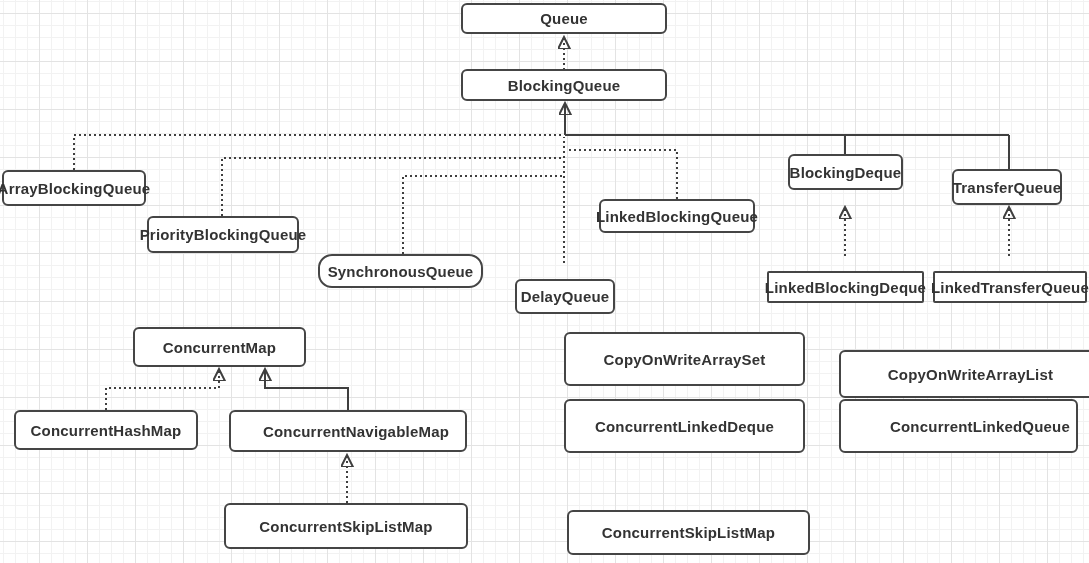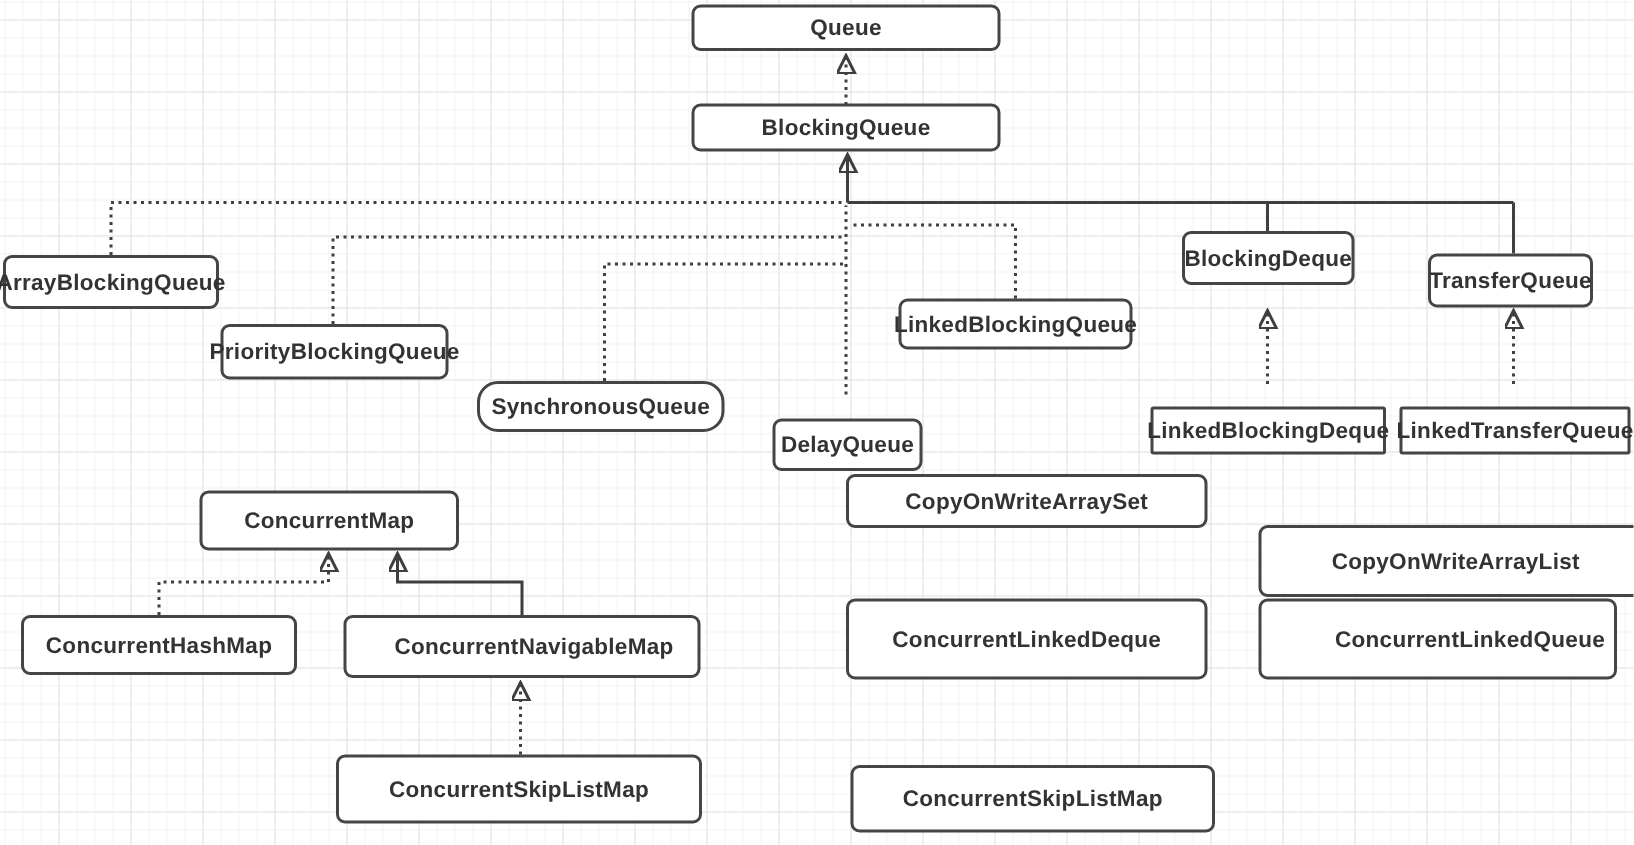--- a/index.html
+++ b/index.html
@@ -128,21 +128,21 @@
   <div class="node" style="left:14px;  top:410px; width:184px; height:40px;">
       <span>ConcurrentHashMap</span>
     </div>
   <div class="node" style="left:229px; top:410px; width:238px; height:42px;padding-left:16px;">
       <span>ConcurrentNavigableMap</span>
     </div>
   <div class="node" style="left:224px; top:503px; width:244px; height:46px;">
       <span>ConcurrentSkipListMap</span>
     </div>
 
-  <div class="node" style="left:564px; top:316px; width:241px; height:36px;align-items:center;">
+  <div class="node" style="left:564px; top:332px; width:241px; height:54px;align-items:center;">
       <span>CopyOnWriteArraySet</span>
     </div>
   <div class="node" style="left:839px; top:350px; width:263px; height:48px;">
       <span>CopyOnWriteArrayList</span>
     </div>
   <div class="node" style="left:564px; top:399px; width:241px; height:54px;align-items:center;">
       <span>ConcurrentLinkedDeque</span>
     </div>
   <div class="node" style="left:839px; top:399px; width:239px; height:54px;padding-left:43px;">
       <span>ConcurrentLinkedQueue</span>

